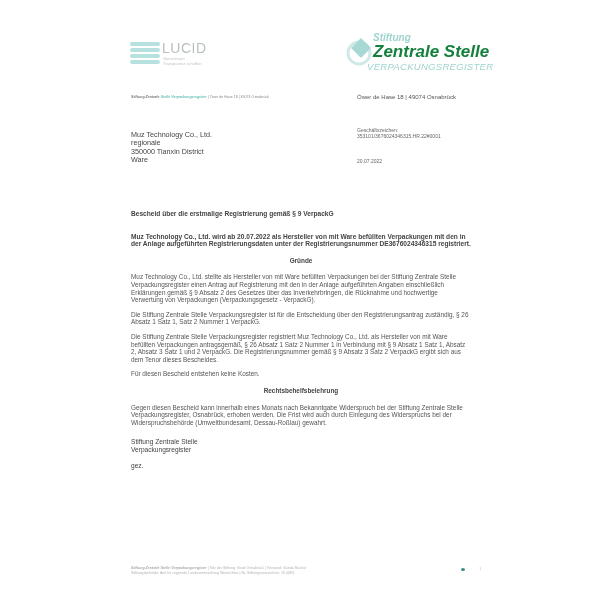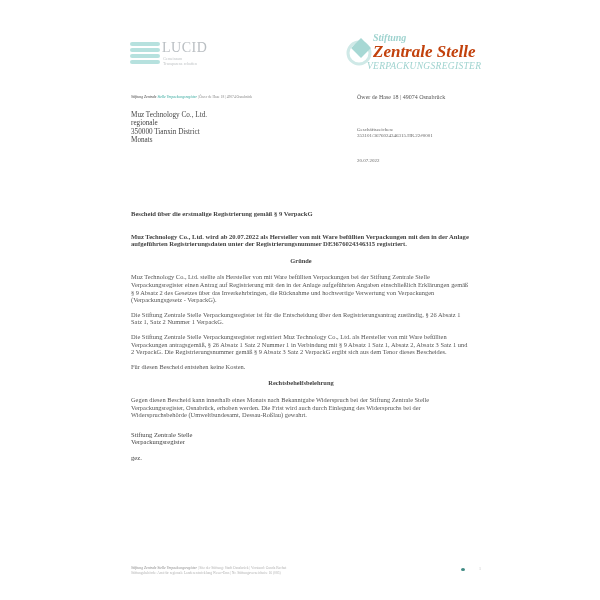--- a/index.html
+++ b/index.html
@@ -1,42 +1,42 @@
 <!DOCTYPE html>
 <html><head>
   <meta charset="utf-8">
   <style>
     html, body { margin: 0; padding: 0; background: #ffffff; }
     body { width: 600px; height: 600px; position: relative; overflow: hidden;
            font-family: "Liberation Sans", sans-serif; color: #444; }
-    .page { position: absolute; left: 0; top: 0; width: 600px; height: 600px; background: #fff; font-family: Liberation Serif, serif; }
+    .page { position: absolute; left: 0; top: 0; width: 600px; height: 600px; background: #fff; }
 
     
     .lucid { position: absolute; left: 130px; top: 40px; width: 110px; height: 32px; }
     .lucid-stack { position: absolute; left: 0; top: 2px; width: 30px; height: 28px; }
     .lucid-stack span { display: block; height: 4px; margin-bottom: 2px; border-radius: 2px;
                         background: #a9dcd8; opacity: .85; }
     .lucid-name { position: absolute; left: 32px; top: 0; font-size: 14px; color: #b9bec2;
                   letter-spacing: .5px; }
     .lucid-tag { position: absolute; left: 33px; top: 16px; font-size: 4px; line-height: 5px; color: #c0c4c6; width: 70px; }
 
     
     .zsvr { position: absolute; left: 345px; top: 32px; width: 160px; height: 45px; }
     .zsvr-mark { position: absolute; left: 0; top: 6px; width: 28px; height: 28px; }
     .zsvr-stiftung { position: absolute; left: 28px; top: 0; font-size: 10px; font-style: italic; font-weight: bold; color: #9fd3cf; }
-    .zsvr-zs { position: absolute; left: 28px; top: 10px; font-size: 17px; font-style: italic; font-weight: bold; color: #c2410c; white-space: nowrap; }
+    .zsvr-zs { position: absolute; left: 28px; top: 10px; font-size: 17px; font-style: italic; font-weight: bold; color: #15803d; white-space: nowrap; }
     .zsvr-vr { position: absolute; left: 22px; top: 29px; font-size: 9.5px; font-style: italic; color: #9fd3cf; letter-spacing: .3px; white-space: nowrap; }
 
     .sender-line { position: absolute; left: 131px; top: 95px; font-size: 3.6px; color: #888; white-space: nowrap; }
     .sender-line .b { font-weight: bold; font-style: italic; color: #777; }
     .sender-line .t { font-weight: bold; font-style: italic; color: #6cc0b8; }
 
     .addr-right { position: absolute; left: 357px; top: 94px; font-size: 6px; color: #555; }
 
-    .recipient { position: absolute; left: 131px; top: 111px; font-size: 7.2px; line-height: 8.4px; color: #444; }
+    .recipient { position: absolute; left: 131px; top: 131px; font-size: 7.2px; line-height: 8.4px; color: #444; }
     .recipient div { white-space: nowrap; }
 
     .ref { position: absolute; left: 357px; top: 127px; font-size: 5px; line-height: 6px; color: #666; }
     .date { position: absolute; left: 357px; top: 158px; font-size: 5px; color: #666; }
 
     .body { position: absolute; left: 131px; top: 210px; width: 340px; font-size: 6.4px; line-height: 7.6px; color: #555; }
     .title { font-weight: bold; color: #444; margin: 0 0 15px 0; font-size: 6.6px; }
     .tenor { font-weight: bold; color: #444; margin: 0 0 9px 0; font-size: 6.6px; line-height: 7.6px; }
     .heading { text-align: center; font-weight: bold; color: #444; margin: 0 0 9px 0; }
     .para { margin: 0 0 7px 0; }
@@ -81,21 +81,21 @@
     <span class="b">Stiftung Zentrale</span>
     <span class="t">Stelle Verpackungsregister</span><span> | Öwer de Hase 18 | 49074 Osnabrück</span>
   </div>
 
   <div class="addr-right">Öwer de Hase 18 | 49074 Osnabrück</div>
 
   <div class="recipient">
     <div>Muz Technology Co., Ltd.</div>
     <div>regionale</div>
     <div>350000 Tianxin District</div>
-    <div>Monats</div>
+    <div>Ware</div>
   </div>
 
   <div class="ref">
     <div>Geschäftszeichen:</div>
     <div>353101/3676024346315.HR.22#0001</div>
   </div>
 
   <div class="date">20.07.2022</div>
 
   <div class="body">

